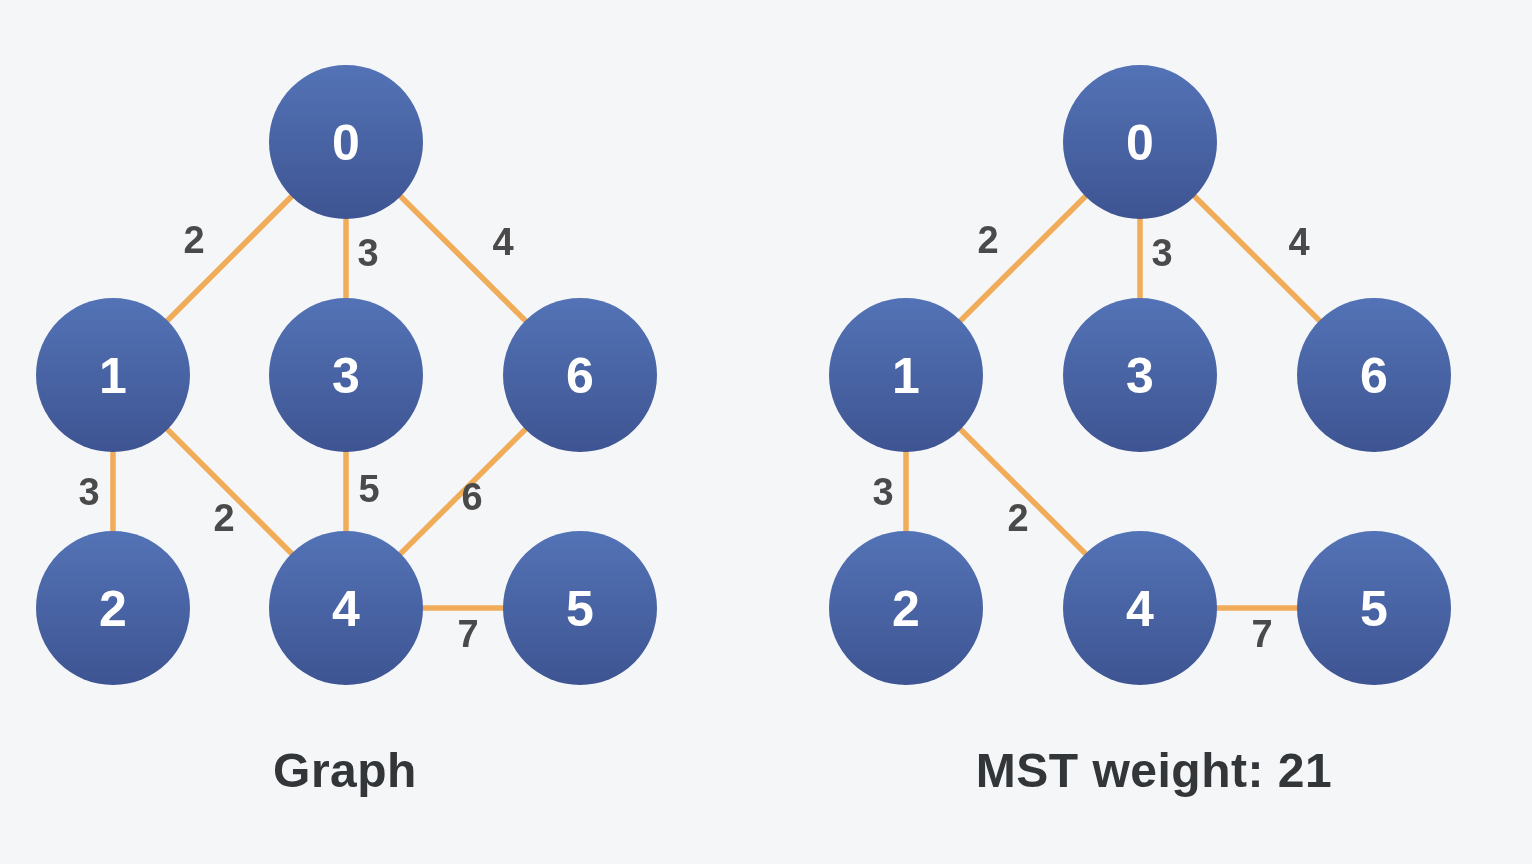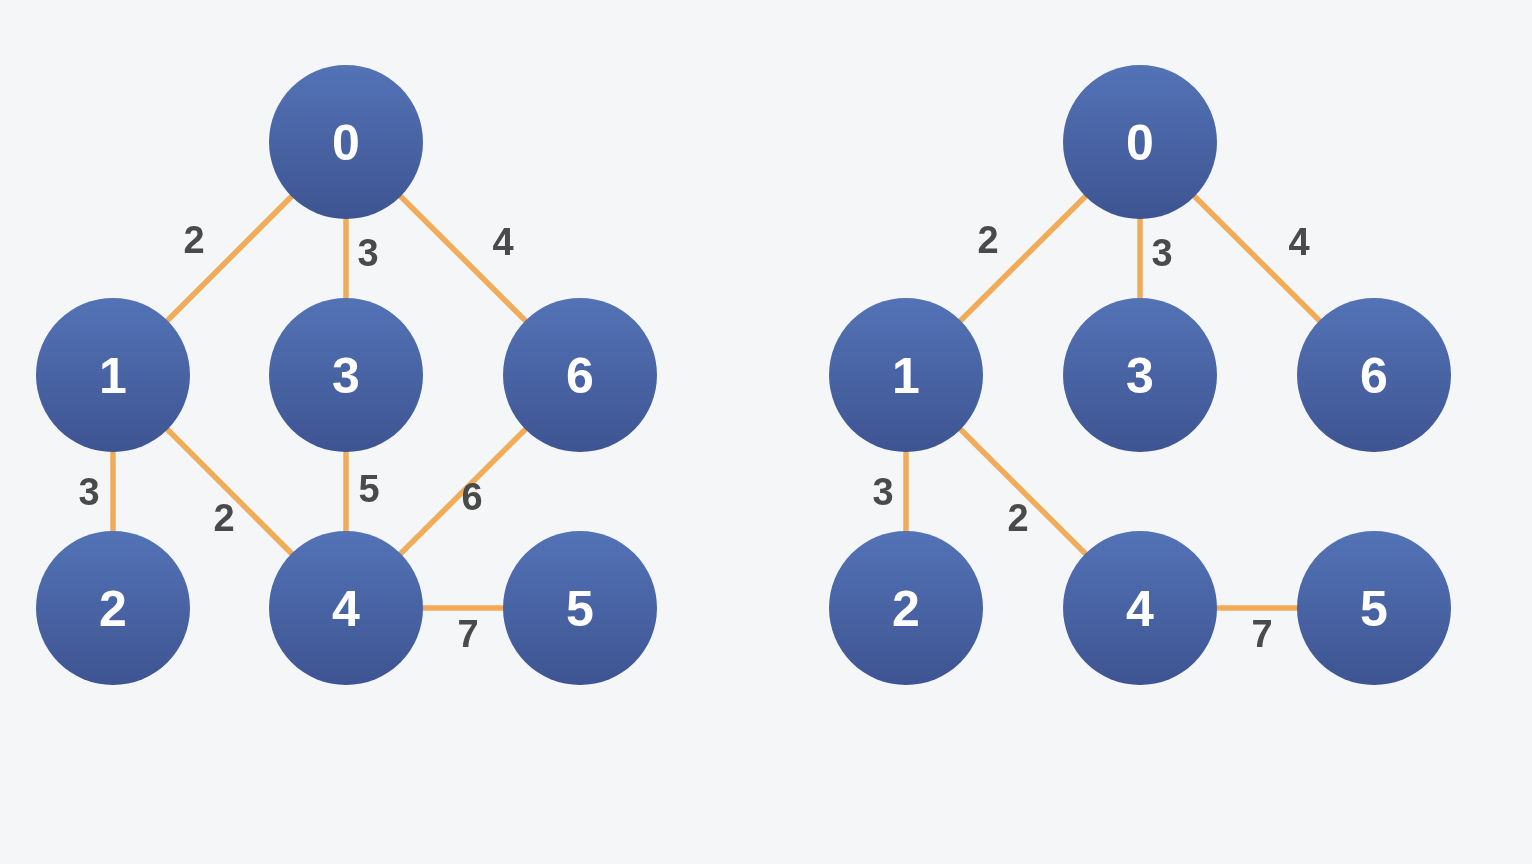--- a/index.html
+++ b/index.html
@@ -103,13 +103,15 @@
       <text x="1140" y="393" fill="#ffffff" class="node-label-text">3</text>
       <circle cx="1374" cy="375" r="77" fill="url(#nodeGrad)"></circle>
       <text x="1374" y="393" fill="#ffffff" class="node-label-text">6</text>
       <circle cx="906" cy="608" r="77" fill="url(#nodeGrad)"></circle>
       <text x="906" y="626" fill="#ffffff" class="node-label-text">2</text>
       <circle cx="1140" cy="608" r="77" fill="url(#nodeGrad)"></circle>
       <text x="1140" y="626" fill="#ffffff" class="node-label-text">4</text>
       <circle cx="1374" cy="608" r="77" fill="url(#nodeGrad)"></circle>
       <text x="1374" y="626" fill="#ffffff" class="node-label-text">5</text>
     </svg>
+  <div class="graph-title" id="title-0" style="left: 345px; top: 770px; color: rgb(51, 54, 57);">Graph</div>
+  <div class="graph-title" id="title-1" style="left: 1154px; top: 770px; color: rgb(51, 54, 57);">MST weight: 21</div>
 </div>
 
 </body></html>

